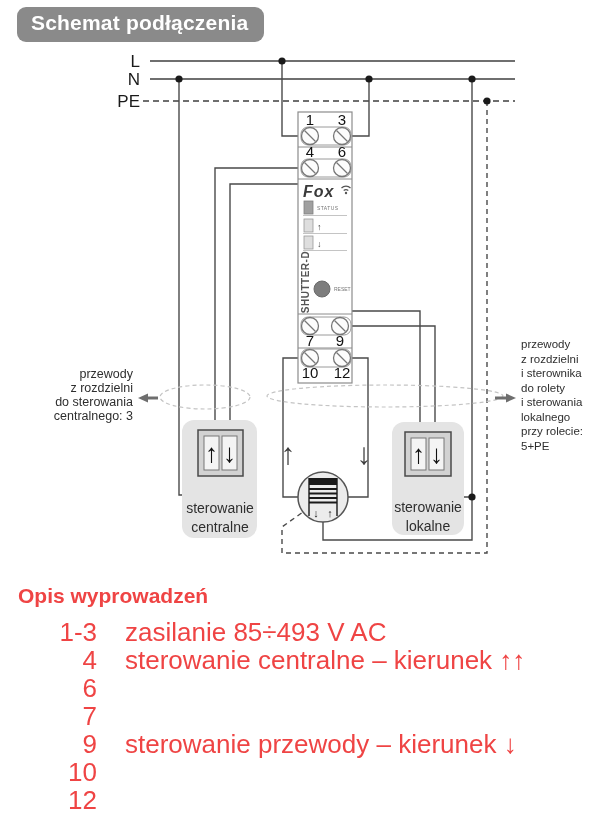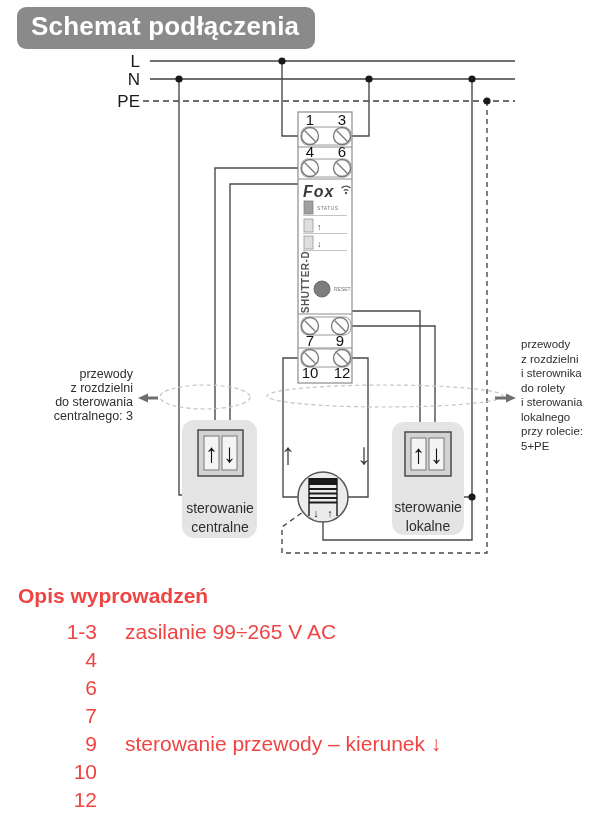--- a/index.html
+++ b/index.html
@@ -1,27 +1,27 @@
 <!DOCTYPE html>
 <html><head>
 <meta charset="utf-8">
 <style>
   html,body{margin:0;padding:0;background:#ffffff;}
   body{width:600px;height:819px;font-family:"Liberation Sans",sans-serif;}
   .page{position:relative;width:600px;height:819px;background:#fff;overflow:hidden;}
   .title-badge{
     position:absolute;left:17px;top:7px;
     background:#8a8a8a;color:#fff;
-    font-size:26px;font-weight:bold;
+    font-size:21px;font-weight:bold;
     padding:4px 16px 7px 14px;border-radius:9px;letter-spacing:0.2px;
   }
   .diagram-svg{position:absolute;left:0;top:0;}
   .legend{position:absolute;left:0;top:578px;width:600px;color:#ef4444;}
   .legend-heading{margin:6px 0 10px 18px;font-size:21px;font-weight:bold;}
-  .legend-row{display:flex;font-size:21px;line-height:28px;}
+  .legend-row{display:flex;font-size:26px;line-height:28px;}
   .legend-row .pin{width:97px;text-align:right;flex:0 0 auto;}
   .legend-row .desc{margin-left:28px;}
 </style>
 </head>
 <body>
 
 <div class="page">
 
   <div class="title-badge">Schemat podłączenia</div>
 
@@ -208,24 +208,25 @@
         <text x="316" y="517" text-anchor="middle" font-size="11" font-weight="bold" fill="#1a1a1a">↓</text>
         <text x="330" y="517" text-anchor="middle" font-size="11" font-weight="bold" fill="#1a1a1a">↑</text>
       </g>
     </g>
   </svg>
 
   <div class="legend">
     <div class="legend-heading">Opis wyprowadzeń</div>
     <div class="legend-row">
       <span class="pin">1-3</span>
-      <span class="desc">zasilanie 99÷265 V AC</span>
+      <span class="desc">zasilanie 85÷493 V AC</span>
     </div>
     <div class="legend-row">
       <span class="pin">4</span>
+      <span class="desc">sterowanie centralne – kierunek ↑↑</span>
     </div>
     <div class="legend-row">
       <span class="pin">6</span>
     </div>
     <div class="legend-row">
       <span class="pin">7</span>
     </div>
     <div class="legend-row">
       <span class="pin">9</span>
       <span class="desc">sterowanie przewody – kierunek ↓</span>

